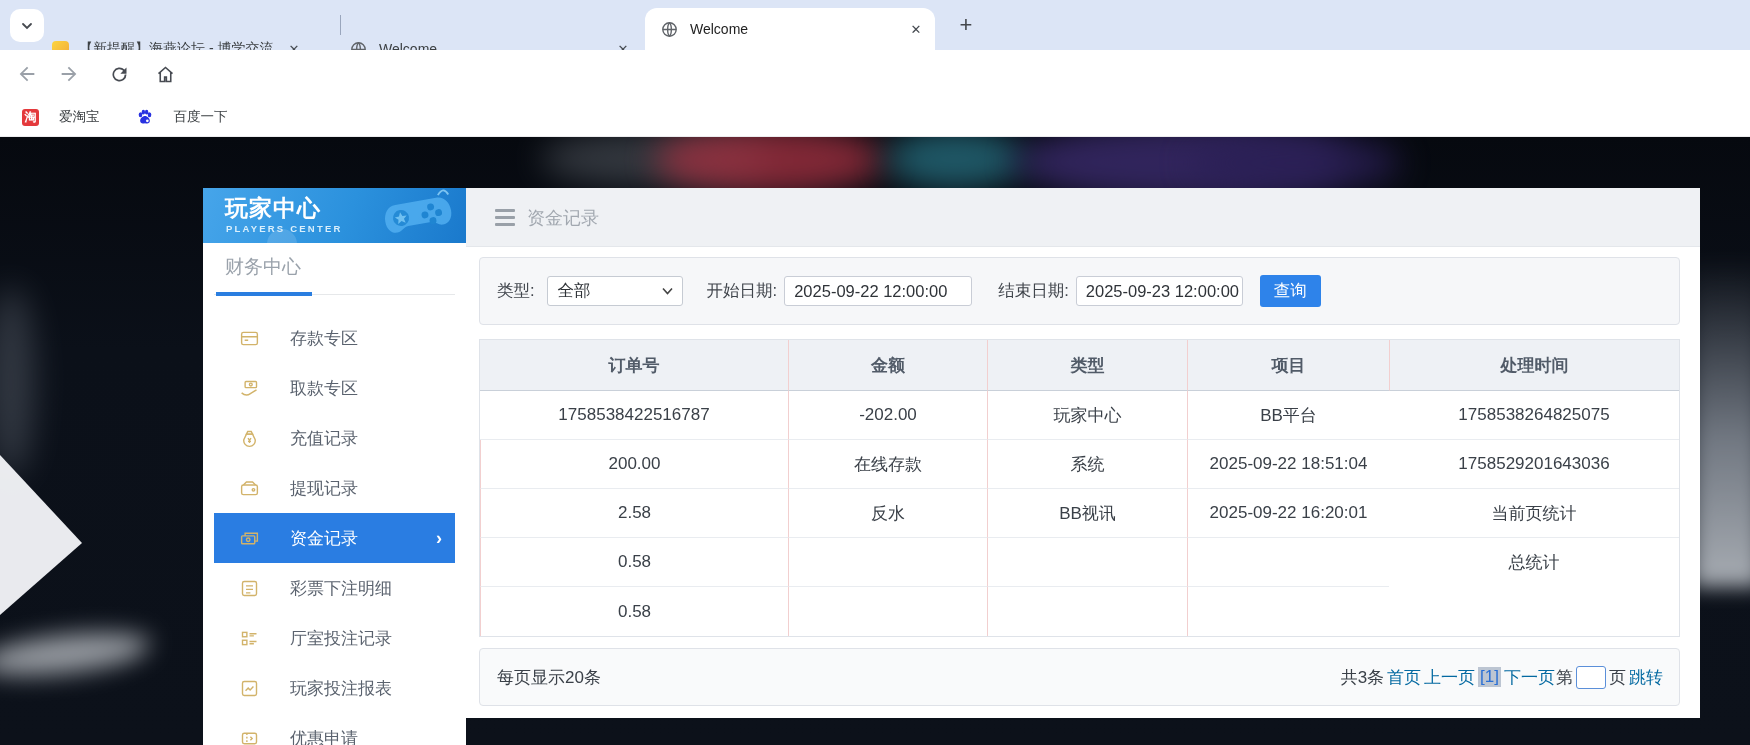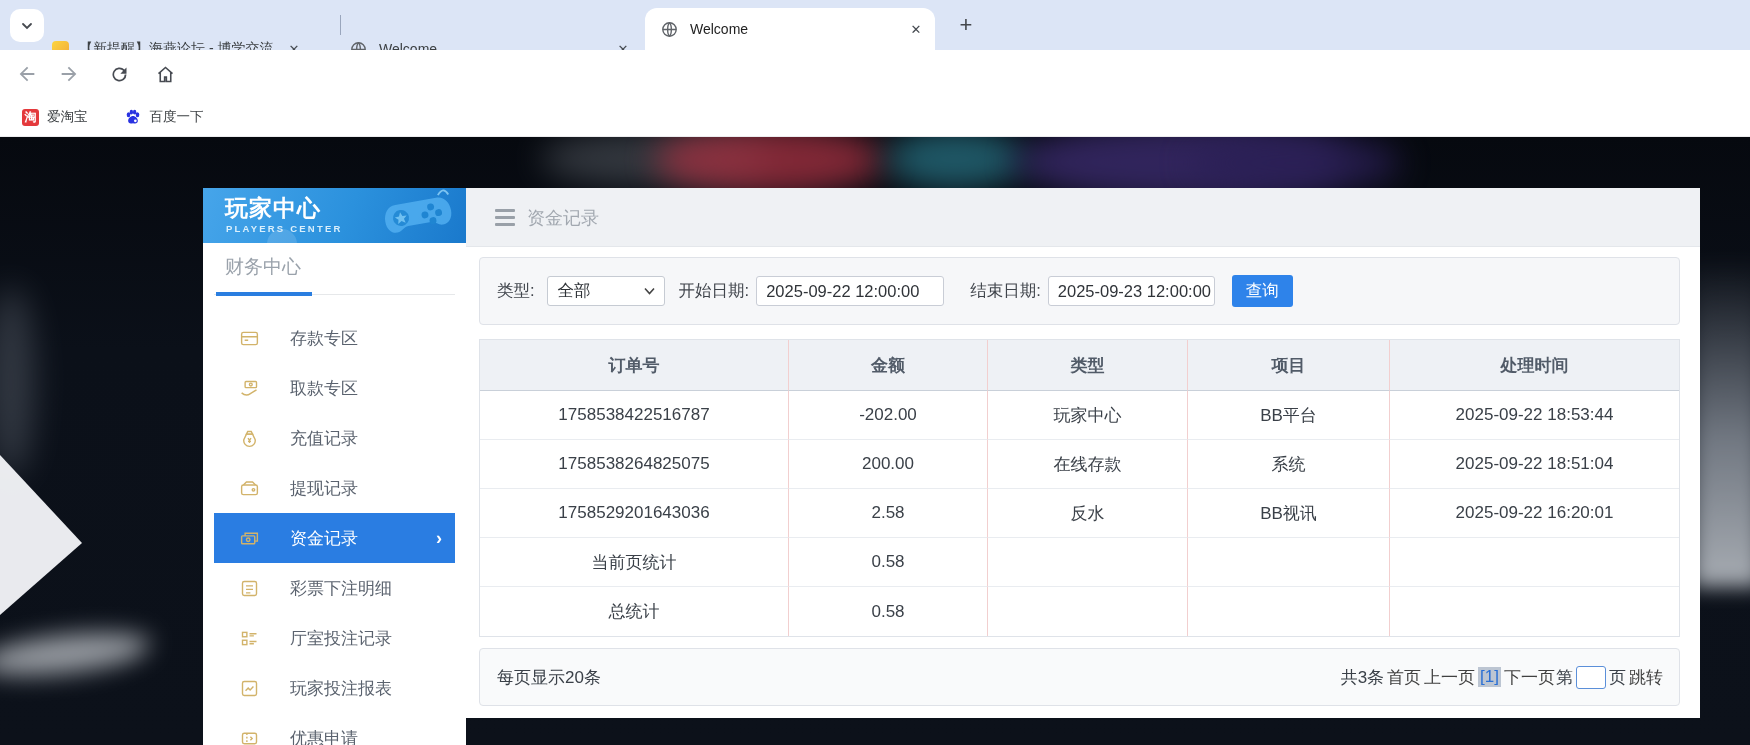--- a/index.html
+++ b/index.html
@@ -24,21 +24,21 @@
   .favicon-forum::after{content:"";position:absolute;left:1px;bottom:1px;width:0;height:0;border-left:7px solid #fff;border-top:7px solid transparent;}
   .newtab{position:absolute;left:952px;top:11px;width:28px;height:28px;display:flex;align-items:center;justify-content:center;color:#44474c;font-size:22px;cursor:pointer;}
 
   .toolbar{position:absolute;left:0;top:50px;width:1750px;height:48px;background:#fff;}
   .navbtn{position:absolute;top:8px;width:32px;height:32px;display:flex;align-items:center;justify-content:center;border-radius:50%;}
   .omnibox{position:absolute;left:203px;top:56px;width:1540px;height:36px;background:#e9eef9;border-radius:18px;display:flex;align-items:center;padding:0 14px;}
   .omni-url{font-size:15.5px;color:#23262b;margin-left:10px;flex:1;}
 
   .bookmarks{position:absolute;left:0;top:98px;width:1750px;height:39px;background:#fff;border-bottom:1px solid #ececee;display:flex;align-items:center;}
   .bm{display:flex;align-items:center;margin-left:22px;cursor:pointer;}
-  .bm .lbl{font-size:13.5px;color:#3c4043;margin-left:8px;}
+  .bm .lbl{font-size:13.5px;color:#3c4043;margin-left:20px;}
   .ico-taobao{width:17px;height:17px;border-radius:3px;background:#e4393c;color:#fff;font-size:12px;font-weight:700;display:flex;align-items:center;justify-content:center;}
 
   
   .page{position:absolute;left:0;top:137px;width:1750px;height:608px;background:linear-gradient(180deg,#06090f 0%,#0b1019 35%,#0c111a 100%);overflow:hidden;}
   .blob{position:absolute;filter:blur(16px);border-radius:50%;}
   .b-smoke{left:540px;top:-6px;width:230px;height:55px;background:#6a7078;opacity:.45;}
   .b-red{left:655px;top:-12px;width:230px;height:70px;background:#a03040;opacity:.8;}
   .b-teal{left:885px;top:-8px;width:140px;height:60px;background:#2a7a8c;opacity:.7;}
   .b-purple{left:1015px;top:-14px;width:330px;height:78px;background:#43307c;opacity:.7;}
   .b-purple2{left:1190px;top:-4px;width:210px;height:60px;background:#2a1f55;opacity:.8;}
@@ -66,37 +66,37 @@
   .sb-ico{width:22px;height:22px;flex:0 0 auto;display:flex;align-items:center;justify-content:center;}
 
   
   .main-panel{position:absolute;left:466px;top:51px;width:1234px;height:530px;background:#fff;}
   .topbar{position:absolute;left:0;top:0;width:1234px;height:59px;background:#eff1f4;border-bottom:1px solid #e4e7eb;}
   .hamburger{position:absolute;left:29px;top:21px;cursor:pointer;}
   .pg-title{position:absolute;left:61px;top:18px;font-size:18px;color:#a2a8b0;}
 
   .filter-box{position:absolute;left:13px;top:69px;width:1201px;height:68px;background:#f6f7f9;border:1px solid #dfe2e8;border-radius:4px;display:flex;align-items:center;padding-left:17px;}
   .f-label{font-size:16.5px;color:#40454c;white-space:nowrap;}
-  .f-select{width:118px;height:30px;background:#fff;border:1px solid #c6cbd3;border-radius:3px;margin:0 14px 0 12px;display:flex;align-items:center;justify-content:space-between;padding:0 9px 0 10px;font-size:16.5px;color:#2f3338;cursor:pointer;}
+  .f-select{width:136px;height:30px;background:#fff;border:1px solid #c6cbd3;border-radius:3px;margin:0 24px 0 12px;display:flex;align-items:center;justify-content:space-between;padding:0 9px 0 10px;font-size:16.5px;color:#2f3338;cursor:pointer;}
   .f-input{height:30px;background:#fff;border:1px solid #c9cdd6;border-radius:3px;font-size:16.5px;color:#2f3338;padding:0 0 0 9px;margin-left:7px;}
   .f-in1{width:188px;}
   .f-in2{width:167px;}
   .gap26{margin-left:26px;}
   .f-btn{margin-left:17px;height:32px;padding:0 14px;background:#2e83ea;color:#ffffff;border:none;border-radius:3px;font-size:16.5px;cursor:pointer;}
 
   .tbl{position:absolute;left:13px;top:151px;width:1201px;background:#fff;border:1px solid #dfe3e9;display:grid;grid-template-columns:308px 199px 200px 202px 290px;}
   .tbl .c{height:49px;display:flex;align-items:center;justify-content:center;font-size:17px;color:#3a4048;border-left:1px solid #f2cfcf;border-bottom:1px solid #e9ecf0;white-space:nowrap;}
   .tbl .c0{border-left:none;}
   .tbl .th{height:51px;background:#eef1f5;font-weight:700;color:#515b68;border-bottom:1px solid #c9d0d9;}
   .tbl .r4{border-bottom:none;}
 
   .footer-box{position:absolute;left:13px;top:460px;width:1201px;height:58px;background:#f9fafb;border:1px solid #dfe2e8;border-radius:4px;}
   .pagesize{position:absolute;left:17px;top:17px;font-size:17px;color:#3a4048;}
   .pager{position:absolute;right:16px;top:0;height:56px;display:flex;align-items:center;gap:3px;font-size:17px;color:#3a4048;white-space:nowrap;}
-  .pager a{color:#404040;text-decoration:none;cursor:pointer;}
+  .pager a{color:#0369a1;text-decoration:none;cursor:pointer;}
   .pg-cur{background:#bcc5d2;color:#2a6fd4;padding:0 2px;}
   .pg-jump{width:30px;height:23px;border:1px solid #5b8fd9;border-radius:3px;background:#fff;}
 </style>
 </head>
 <body>
 
 <div id="screen">
 
   <div class="tabstrip">
     <div class="tab-search">
@@ -367,21 +367,20 @@
         <div class="c th c0">订单号</div>
         <div class="c th">金额</div>
         <div class="c th">类型</div>
         <div class="c th">项目</div>
         <div class="c th">处理时间</div>
 
         <div class="c c0">1758538422516787</div>
         <div class="c">-202.00</div>
         <div class="c">玩家中心</div>
         <div class="c">BB平台</div>
-        <div class="c">2025-09-22 18:53:44</div>
 
         <div class="c c0">1758538264825075</div>
         <div class="c">200.00</div>
         <div class="c">在线存款</div>
         <div class="c">系统</div>
         <div class="c">2025-09-22 18:51:04</div>
 
         <div class="c c0">1758529201643036</div>
         <div class="c">2.58</div>
         <div class="c">反水</div>

